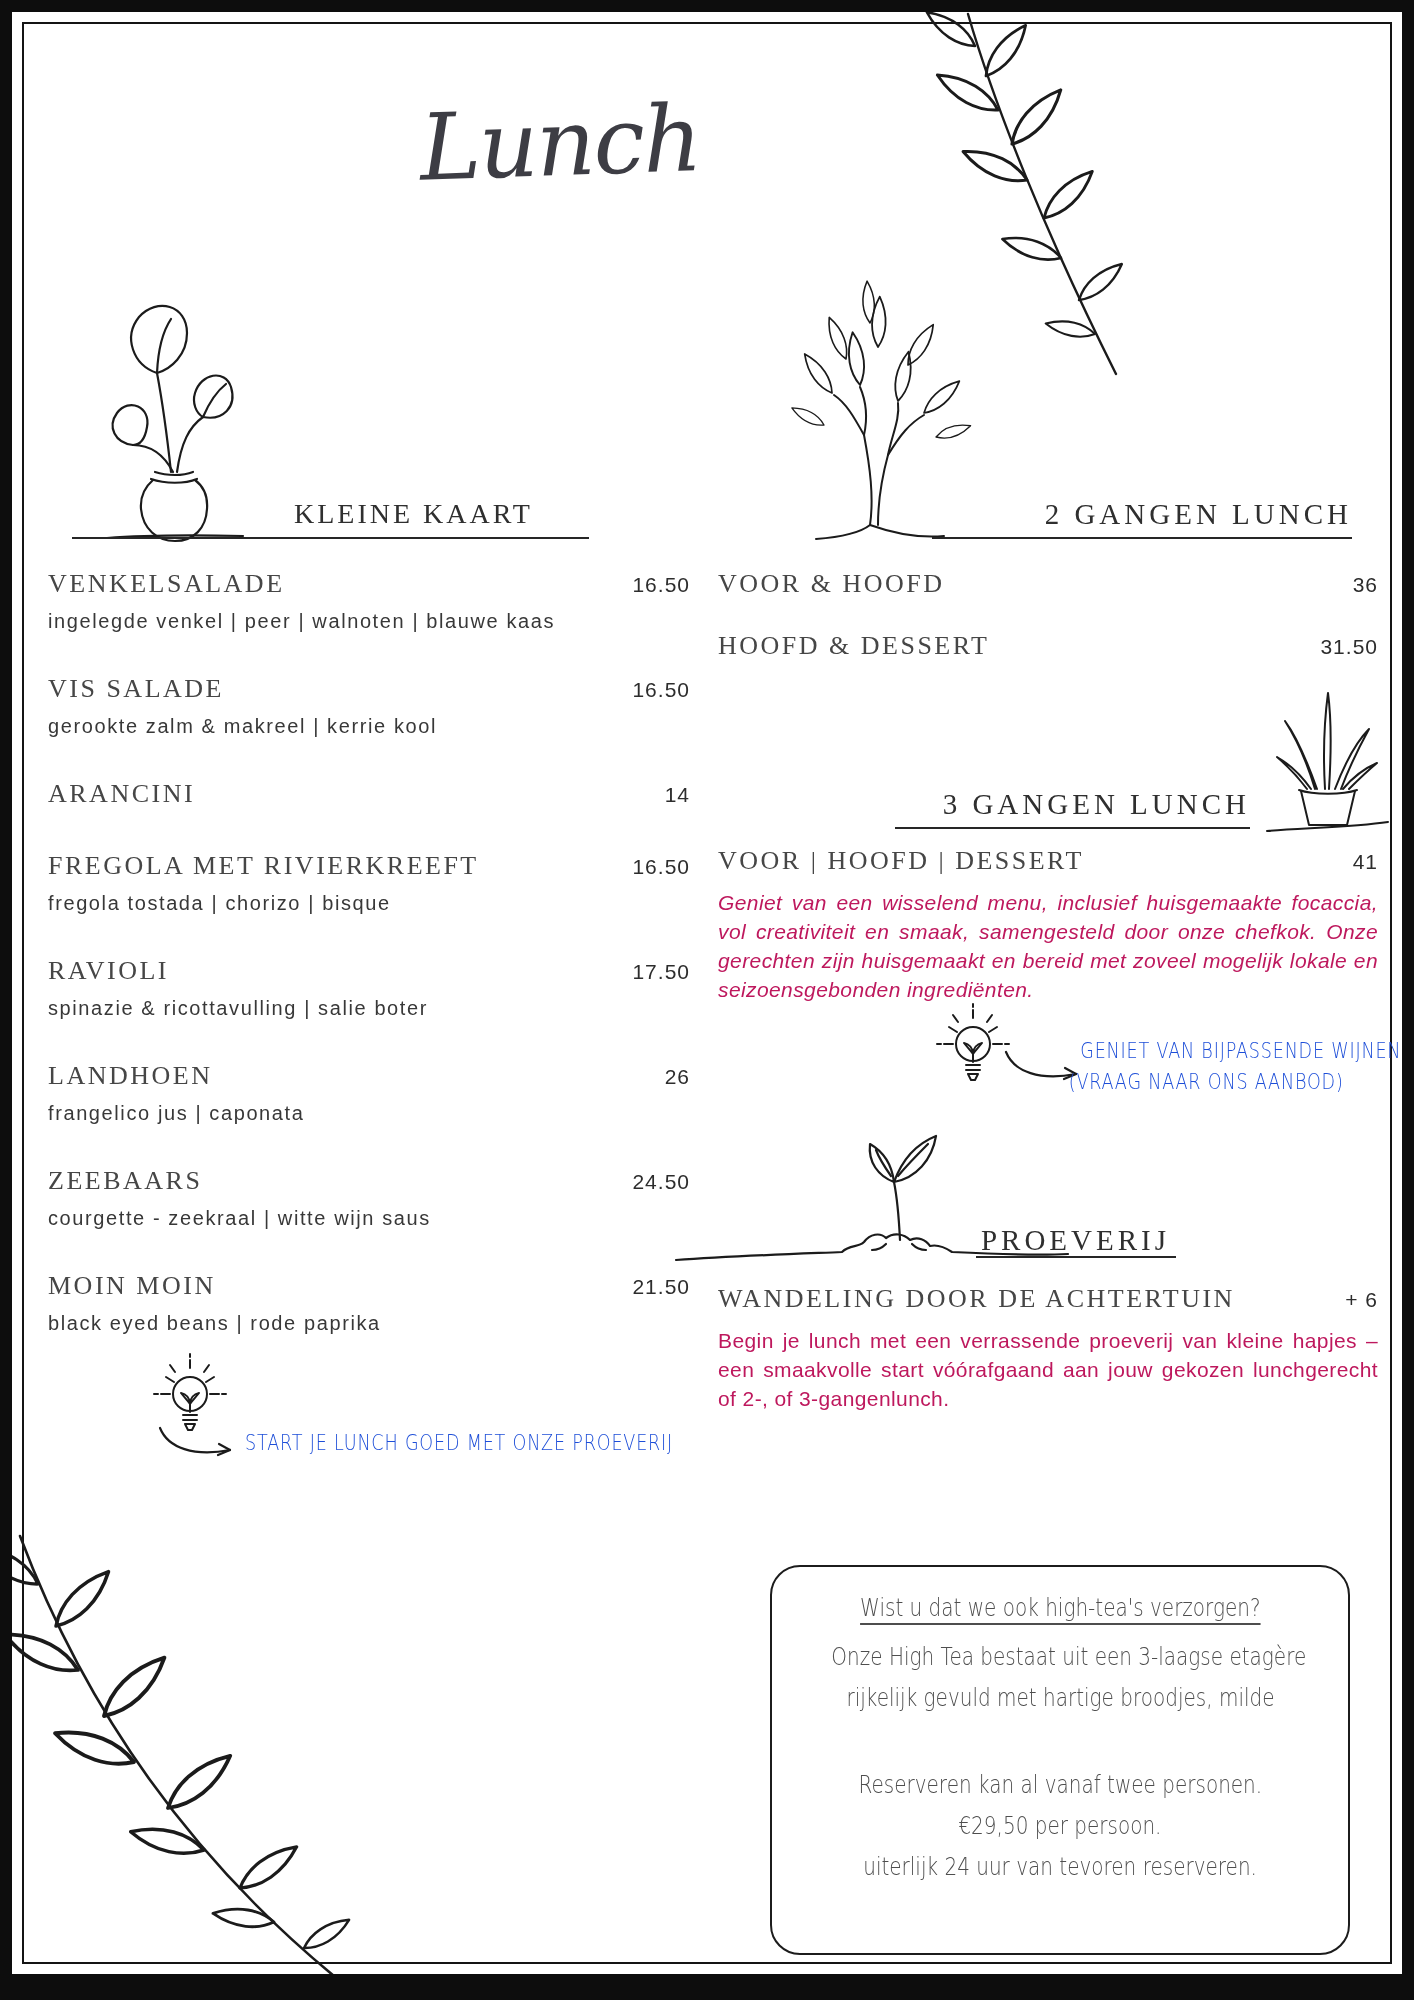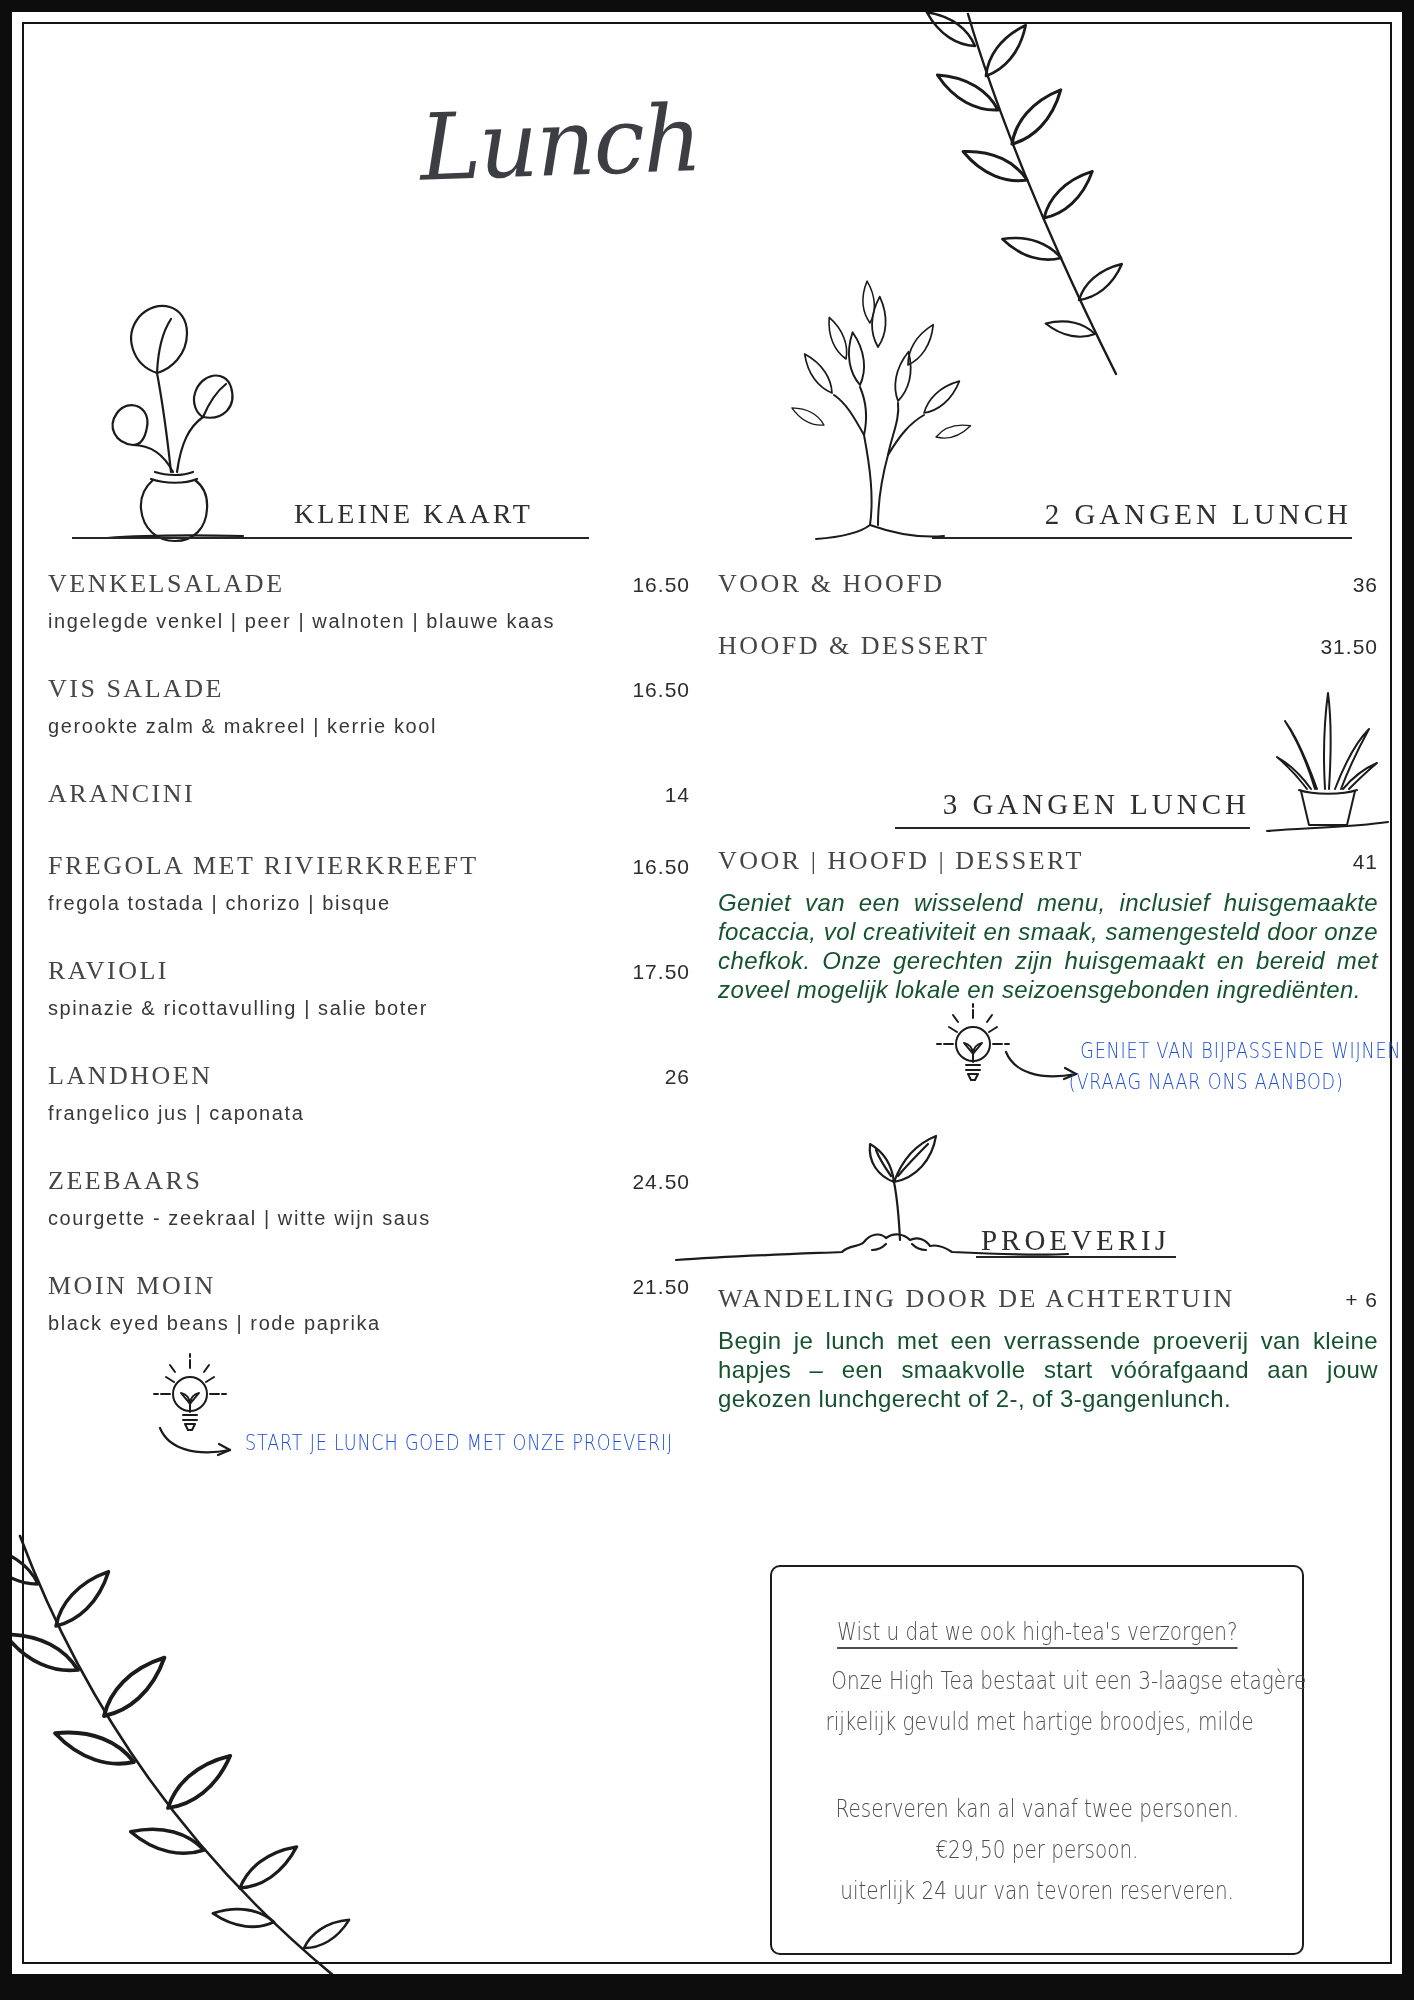--- a/index.html
+++ b/index.html
@@ -33,34 +33,34 @@
     letter-spacing:2.5px; color:#464646; white-space:nowrap;
   }
   .item-price{
     font-family:"Liberation Sans", sans-serif; font-size:21px; letter-spacing:1px; color:#2d2d2d;
   }
   .item-desc{
     font-family:"Liberation Sans", sans-serif; font-size:20px; line-height:24px;
     letter-spacing:1.6px; color:#383838; margin-top:9px;
   }
   .para{
-    position:absolute; font-size:24px; line-height:29px; letter-spacing:0.4px;
-    text-align:justify; color:#14532d;
+    position:absolute; font-size:21px; line-height:29px; letter-spacing:0.4px;
+    text-align:justify; color:#be185d;
   }
   .para.italic{font-style:italic;}
   .hand{font-family:"DejaVu Sans", sans-serif; font-weight:300; color:#1d4ed8;}
   .hand-line{display:inline-block; transform:scaleX(0.8); white-space:nowrap;}
   .tip-caption{position:absolute; font-size:22px; letter-spacing:1px;}
   .tip-caption .hand-line{transform-origin:left center;}
   .wine-caption{position:absolute; text-align:right; font-size:22px; letter-spacing:1px; line-height:31px;}
   .wine-caption .hand-line{transform-origin:right center;}
   .high-tea-box{
-    position:absolute; left:758px; top:1553px; width:534px; height:390px;
-    border:2.5px solid #1c1c1c; border-radius:10px; box-sizing:border-box;
-    text-align:center; padding-top:44px;
+    position:absolute; left:758px; top:1553px; width:580px; height:390px;
+    border:2.5px solid #1c1c1c; border-radius:30px; box-sizing:border-box;
+    text-align:center; padding-top:20px;
   }
   .ht-line{font-size:25px; line-height:41px; color:#4e4e4e;}
   .ht-title{margin-bottom:8px;}
   .ht-title .hand-line{
     text-decoration:underline; text-underline-offset:7px; text-decoration-thickness:1.5px;
   }
   .ht-gap{margin-top:46px;}
   svg.lineart{position:absolute; overflow:visible;}
 </style>
 </head>

